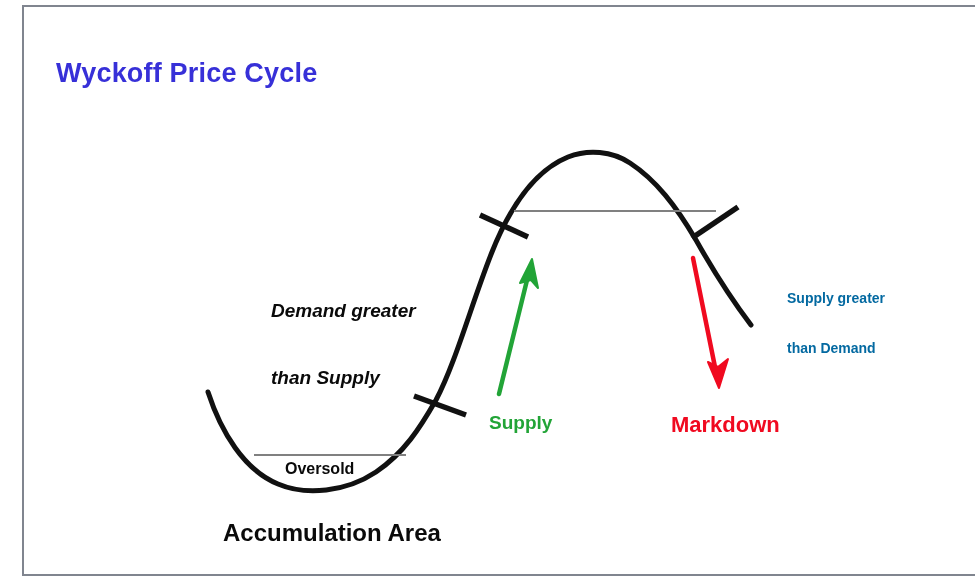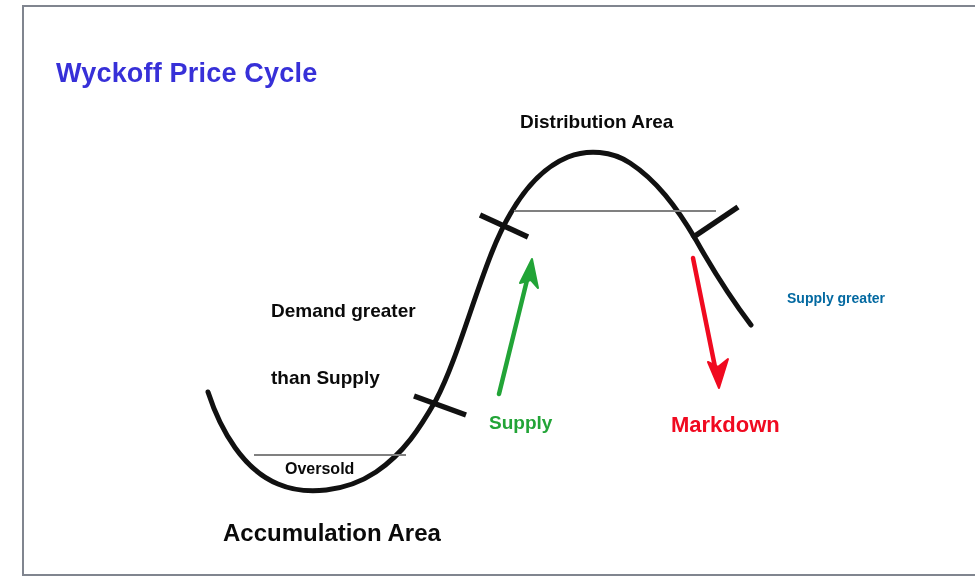--- a/index.html
+++ b/index.html
@@ -69,20 +69,21 @@
     left: 207px;
     top: 519px;
     font-size: 24px;
     color: #0a0a0a;
   }
   #demand-label {
     left: 255px;
     top: 255px;
     font-size: 19px;
     color: #0a0a0a;
+    font-style: italic;
   }
   #supply-label {
     left: 771px;
     top: 257px;
     font-size: 14px;
     color: #0369a1;
   }
   #markup-label {
     left: 473px;
     top: 412px;
@@ -131,33 +132,33 @@
     </g>
 
     <g>
       <line x1="677" y1="258" x2="700" y2="372" stroke="#f00a20" stroke-width="4.5" stroke-linecap="round"></line>
       <path d="M 703 388 L 692 362 L 702 367 L 712 359 Z" fill="#f00a20" stroke="#f00a20" stroke-width="2" stroke-linejoin="round"></path>
     </g>
   </svg>
 
   <div class="lbl" id="title-text">Wyckoff Price Cycle</div>
 
-  <div class="lbl" id="distribution-area-label">Distribution Area</div>
 
 
   <div class="lbl" id="oversold-label">Oversold</div>
 
   <div class="lbl" id="accumulation-area-label">Accumulation Area</div>
 
   <div class="lbl" id="demand-label">
     <div>Demand greater</div>
     <div>than Supply</div>
   </div>
 
   <div class="lbl" id="supply-label">
     <div>Supply greater</div>
+    <div>than Demand</div>
   </div>
 
   <div class="lbl" id="markup-label">Supply</div>
 
   <div class="lbl" id="markdown-label">Markdown</div>
 
 </div>
 
 </body></html>

